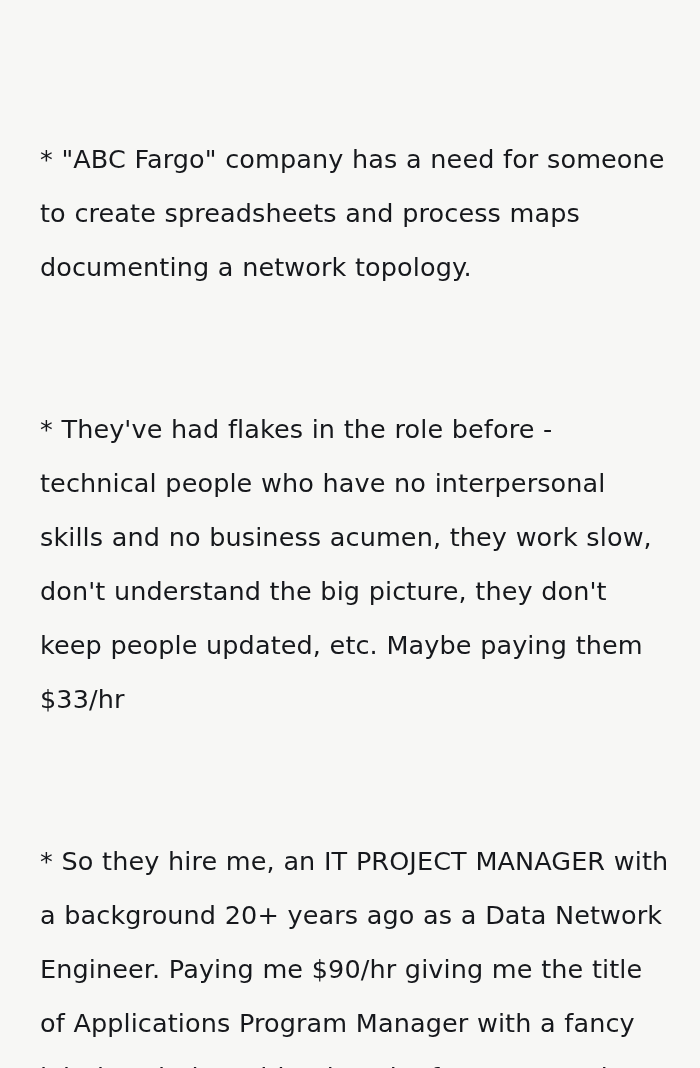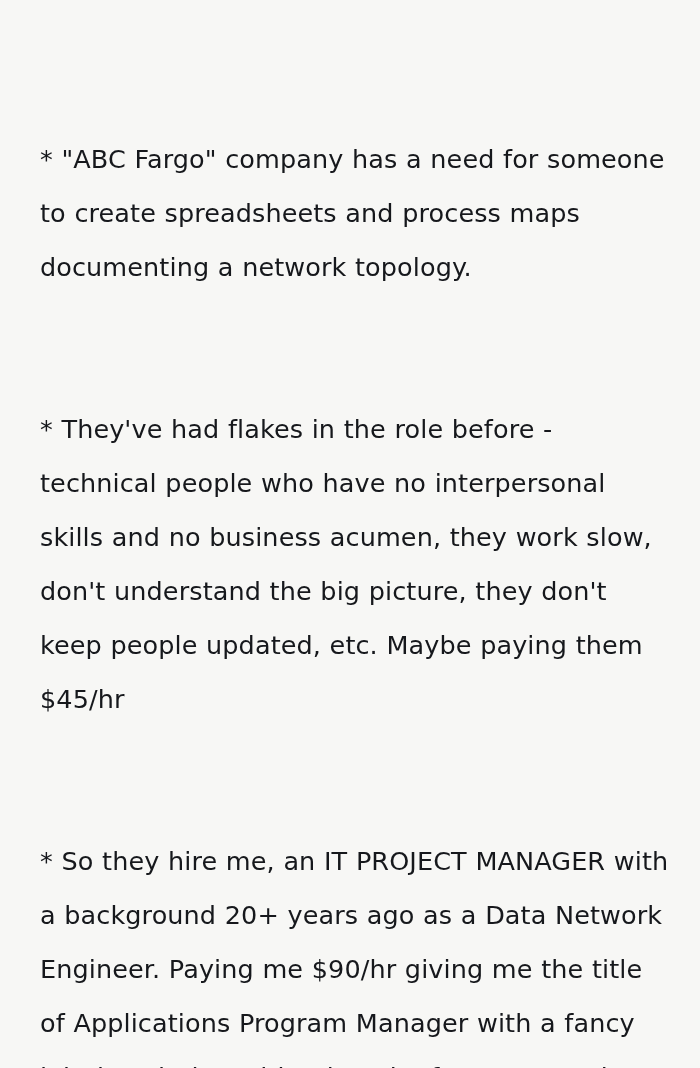--- a/index.html
+++ b/index.html
@@ -33,16 +33,16 @@
     margin: 0;
     padding: 0;
   }
 </style>
 </head>
 <body>
 
 <div class="page">
   <div class="body-text">
     <p class="para">* "ABC Fargo" company has a need for someone to create spreadsheets and process maps documenting a network topology.</p>
-    <p class="para">* They've had flakes in the role before - technical people who have no interpersonal skills and no business acumen, they work slow, don't understand the big picture, they don't keep people updated, etc. Maybe paying them $45/hr</p>
+    <p class="para">* They've had flakes in the role before - technical people who have no interpersonal skills and no business acumen, they work slow, don't understand the big picture, they don't keep people updated, etc. Maybe paying them $33/hr</p>
     <p class="para">* So they hire me, an IT PROJECT MANAGER with a background 20+ years ago as a Data Network Engineer. Paying me $90/hr giving me the title of Applications Program Manager with a fancy job description with a bunch of s**t I won't be doing, but ONE LINE in there that says I need to know how to document a network.</p>
   </div>
 </div>
 
 </body></html>

